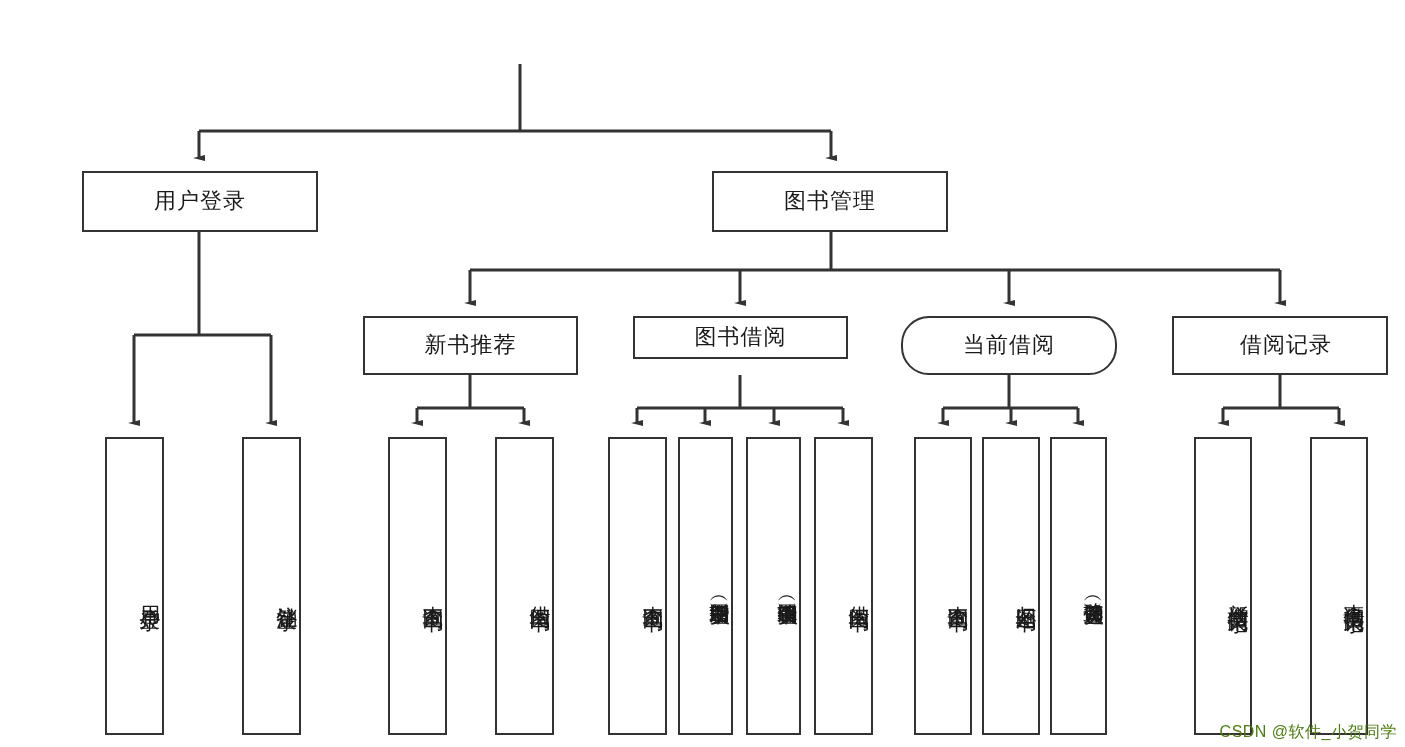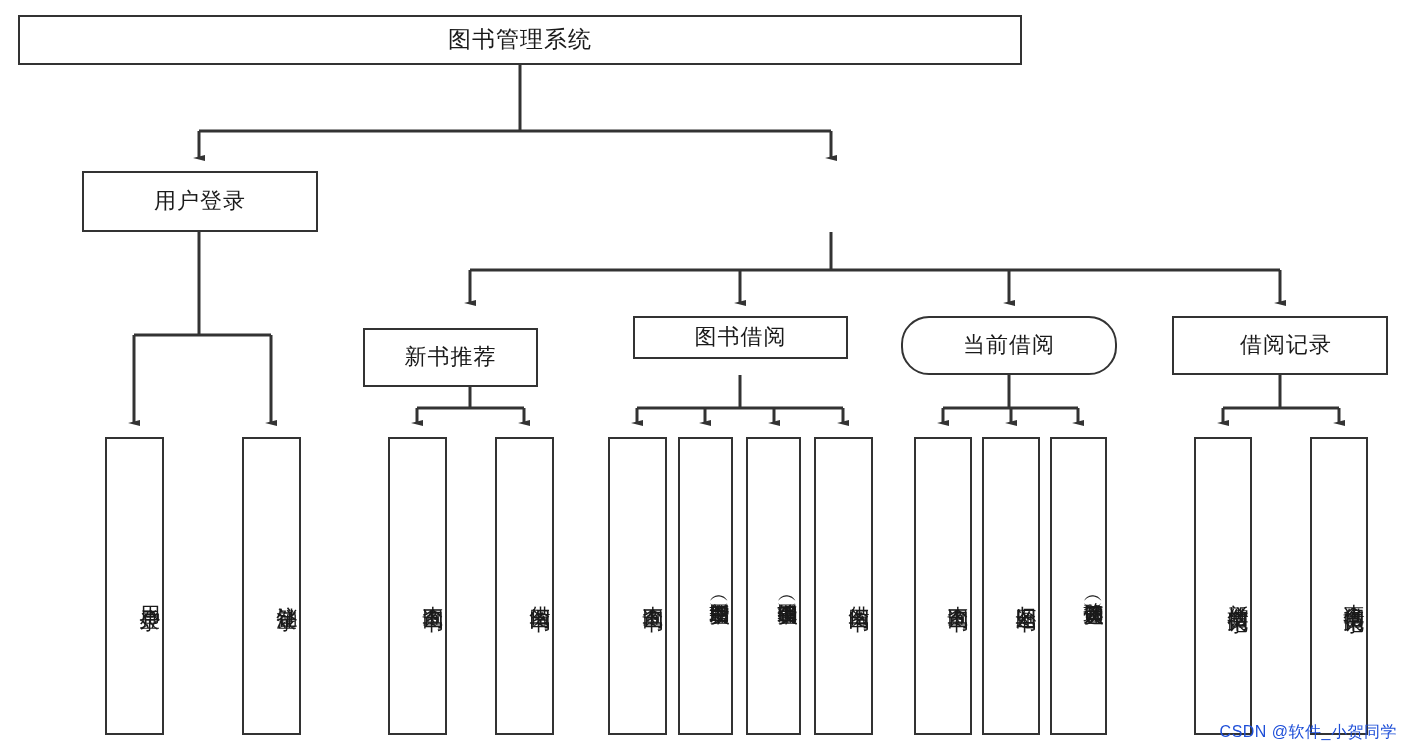--- a/index.html
+++ b/index.html
@@ -49,21 +49,21 @@
   .node.vert.long{
     padding-top:6px;
     font-size:20px;
     letter-spacing:0.5px;
   }
   .watermark{
     position:absolute;
     right:8px;
     bottom:4px;
     font-size:16px;
-    color:#1d4ed8;
+    color:#4d7c0f;
     letter-spacing:0.5px;
     white-space:nowrap;
     font-family:"Liberation Sans","DejaVu Sans",sans-serif;
   }
 </style>
 </head>
 <body>
 
 <div id="diagram-root">
 
@@ -110,29 +110,29 @@
       <path d="M1011,408 L1011,423" marker-end="url(#arrow)"></path>
       <path d="M1078,408 L1078,423" marker-end="url(#arrow)"></path>
 
       <path d="M1280,375 L1280,408"></path>
       <path d="M1223,408 L1339,408"></path>
       <path d="M1223,408 L1223,423" marker-end="url(#arrow)"></path>
       <path d="M1339,408 L1339,423" marker-end="url(#arrow)"></path>
     </g>
   </svg>
 
-  <div class="node horiz root" style="left:18px;top:15px;width:1004px;height:50px;">
-    <span>图书管理系统</span>
-  </div>
 
   <div class="node horiz" style="left:82px;top:171px;width:236px;height:61px;">
     <span>用户登录</span>
   </div>
+  <div class="node horiz" style="left:712px;top:171px;width:236px;height:61px;">
+    <span>图书管理</span>
+  </div>
 
-  <div class="node horiz" style="left:363px;top:316px;width:175px;height:59px;margin-top:12px;">
+  <div class="node horiz" style="left:363px;top:316px;width:215px;height:59px;">
     <span>新书推荐</span>
   </div>
   <div class="node horiz" style="left:633px;top:316px;width:215px;height:43px;">
     <span>图书借阅</span>
   </div>
   <div class="node horiz" style="left:901px;top:316px;width:216px;height:59px;border-radius:28px;">
     <span>当前借阅</span>
   </div>
   <div class="node horiz" style="left:1172px;top:316px;width:216px;height:59px;padding-left:12px;">
     <span>借阅记录</span>

